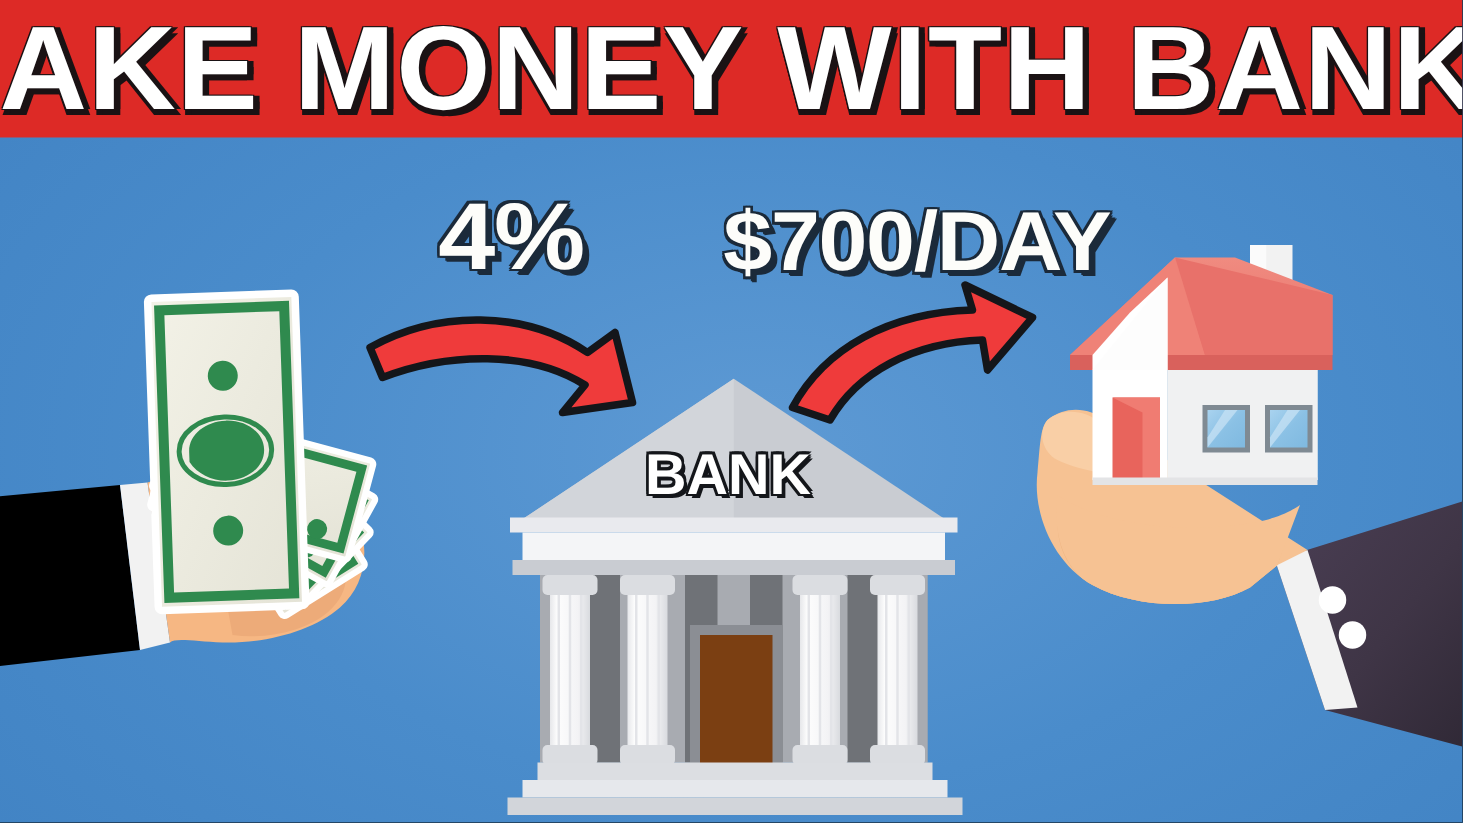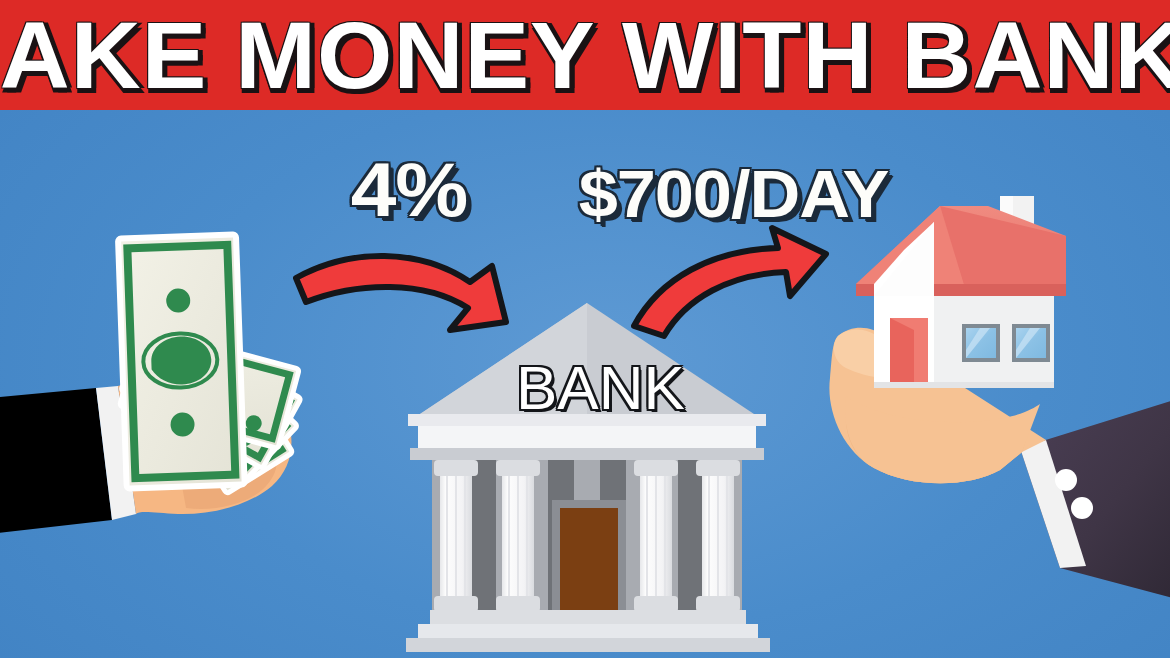--- a/index.html
+++ b/index.html
@@ -76,22 +76,22 @@
        2px  0   0 #1b2a3a;
   }
   #pct-label  { left: 355px; top: 146px; font-size: 76px; transform: scaleX(1.08); }
   #rate-label { left: 586px; top: 155px; font-size: 67px; transform: scaleX(1.05); }
 
   
   #bank-label {
     position: absolute;
     left: 516px; top: 352px;
     font-family: "Liberation Sans", sans-serif;
-    font-weight: normal;
-    font-size: 62px;
+    font-weight: bold;
+    font-size: 46px;
     letter-spacing: 0px;
     color: #ffffff;
     white-space: nowrap;
     text-shadow:
       -2px -2px 0 #14161a, 2px -2px 0 #14161a,
       -2px  2px 0 #14161a, 2px  2px 0 #14161a,
        0   -2px 0 #14161a, 0    2px 0 #14161a,
       -2px  0   0 #14161a, 2px  0   0 #14161a,
        3px  3px 0 #14161a;
   }

